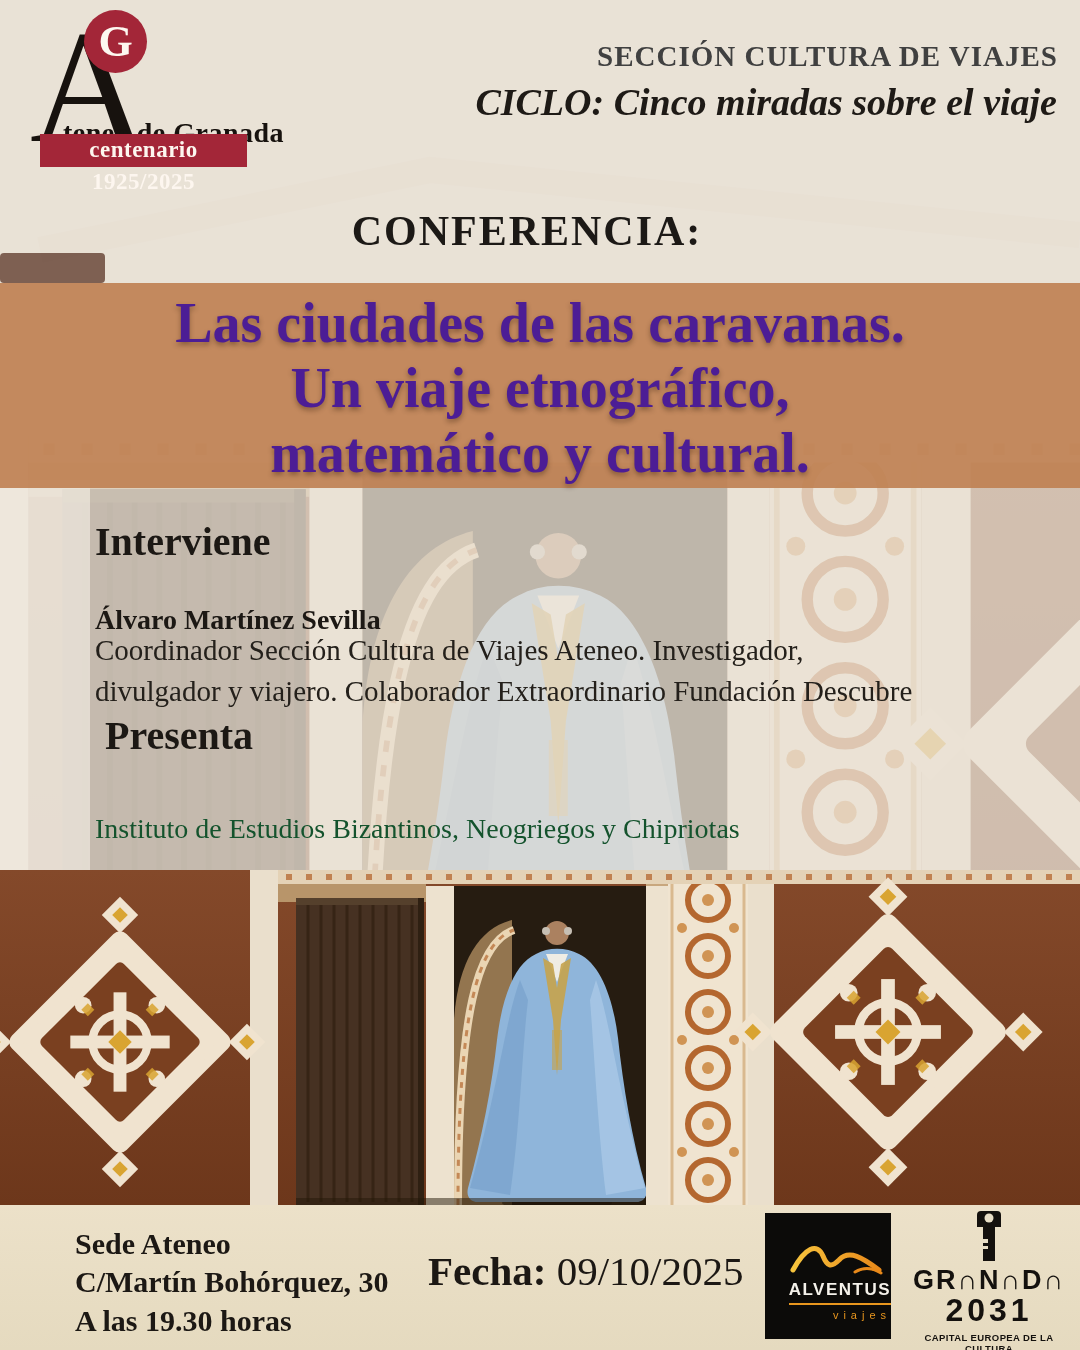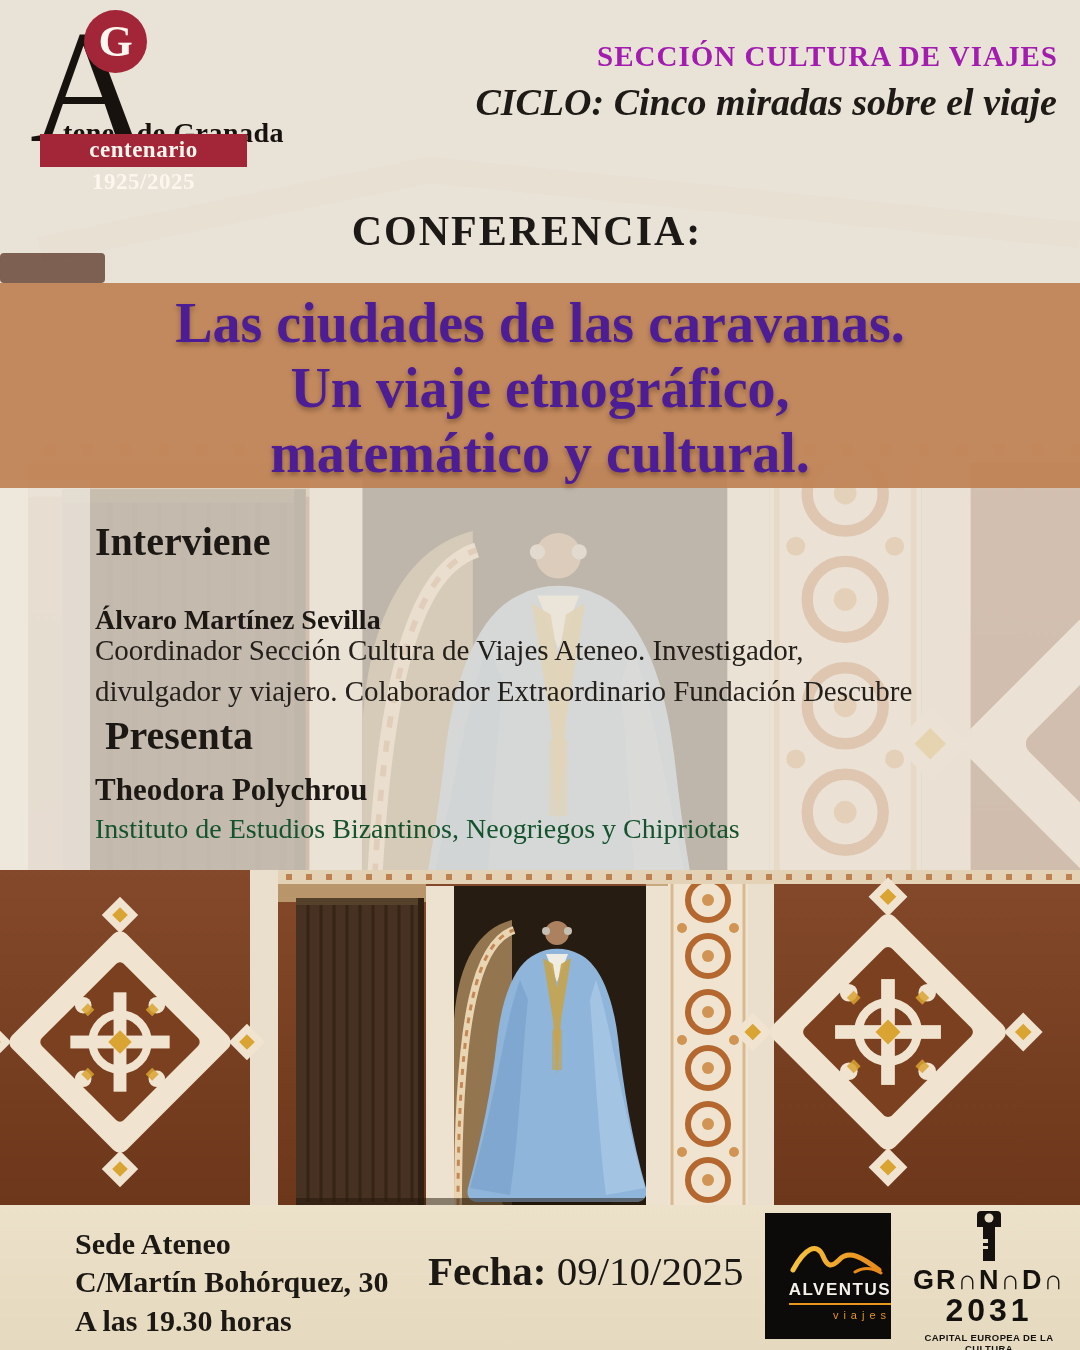--- a/index.html
+++ b/index.html
@@ -16,21 +16,21 @@
   .bg-faded{left:0;top:0;width:1080px;height:870px;}
 
   
   .logo-a{left:30px;top:6px;font-size:162px;line-height:1;font-weight:400;color:#17120e;}
   .g-circle{left:84px;top:10px;width:63px;height:63px;border-radius:50%;background:#a32638;
     display:flex;align-items:center;justify-content:center;color:#fdf7f0;
     font-size:44px;font-weight:700;}
   .logo-name{left:63px;top:117px;font-size:28px;font-weight:700;letter-spacing:.5px;color:#17120e;}
   .centenario{left:40px;top:134px;width:207px;height:33px;background:#a32638;color:#fdf6ef;
     font-size:23px;font-weight:700;line-height:32px;text-align:center;letter-spacing:.5px;}
-  .section-label{right:22px;top:40px;font-size:29px;font-weight:700;color:#a21caf;letter-spacing:1px;}
+  .section-label{right:22px;top:40px;font-size:29px;font-weight:700;color:#404040;letter-spacing:1px;}
   .ciclo{right:23px;top:80px;font-size:38px;font-style:italic;font-weight:600;color:#1e1a16;}
 
   .kicker{left:0;top:207px;width:1030px;text-align:center;font-size:42px;font-weight:700;
     letter-spacing:2px;color:#1c1916;padding-left:24px;}
 
   
   .title-banner{left:0;top:283px;width:1080px;height:205px;background:rgba(191,127,81,.90);}
   .title-lines{position:absolute;left:0;top:8px;width:100%;text-align:center;
     font-size:56px;font-weight:700;line-height:1.16;color:#4c1d95;
     text-shadow:0 3px 5px rgba(46,24,8,.38);}
@@ -219,21 +219,20 @@
     </div>
   </div>
 
   <div class="abs h-interviene">Interviene</div>
   <div class="abs speaker-name">Álvaro Martínez Sevilla</div>
   <div class="abs speaker-bio">
     <span>Coordinador Sección Cultura de Viajes Ateneo. Investigador,</span>
     <span>divulgador y viajero. Colaborador Extraordinario Fundación Descubre</span>
   </div>
   <div class="abs h-presenta">Presenta</div>
-  <div class="abs presenter-name">Theodora Polychrou</div>
   <div class="abs presenter-aff">Instituto de Estudios Bizantinos, Neogriegos y Chipriotas</div>
 
   <svg class="abs photo" width="1080" height="335" viewBox="0 0 1080 335">
     <use href="#scene"></use>
   </svg>
 
   <div class="abs footer">
     <div class="abs venue">
       <span>Sede Ateneo</span>
       <span>C/Martín Bohórquez, 30</span>

